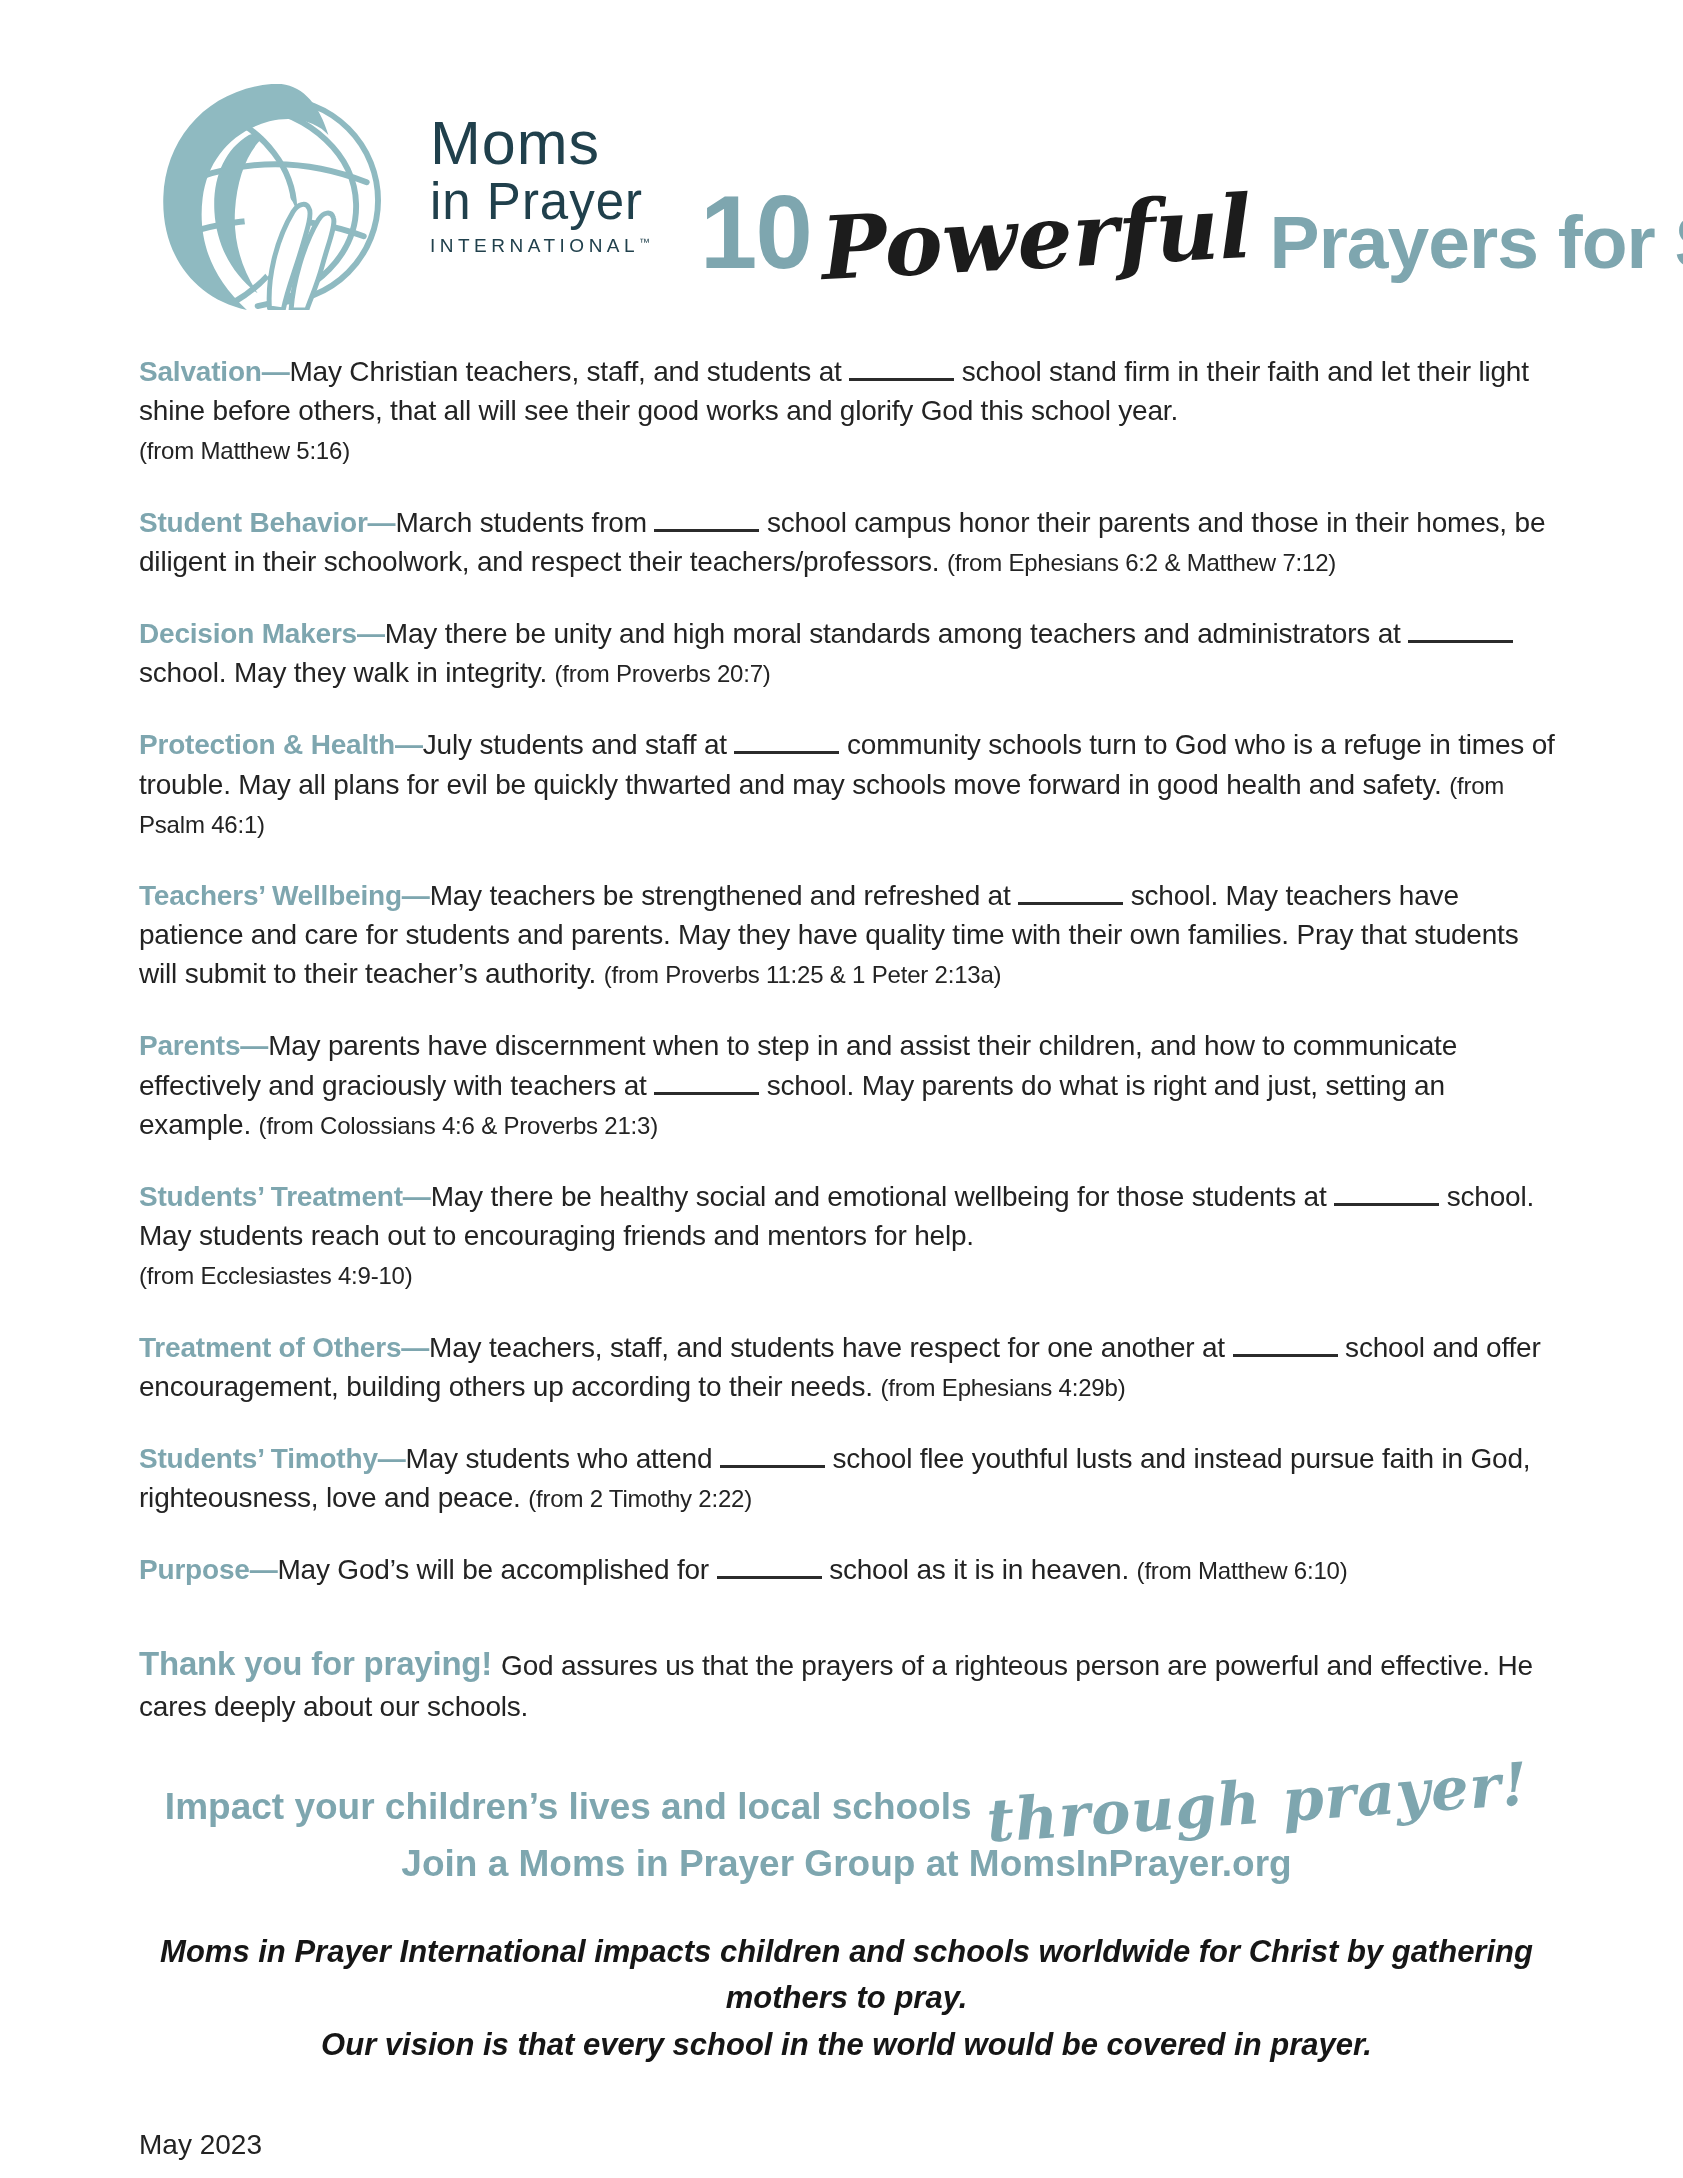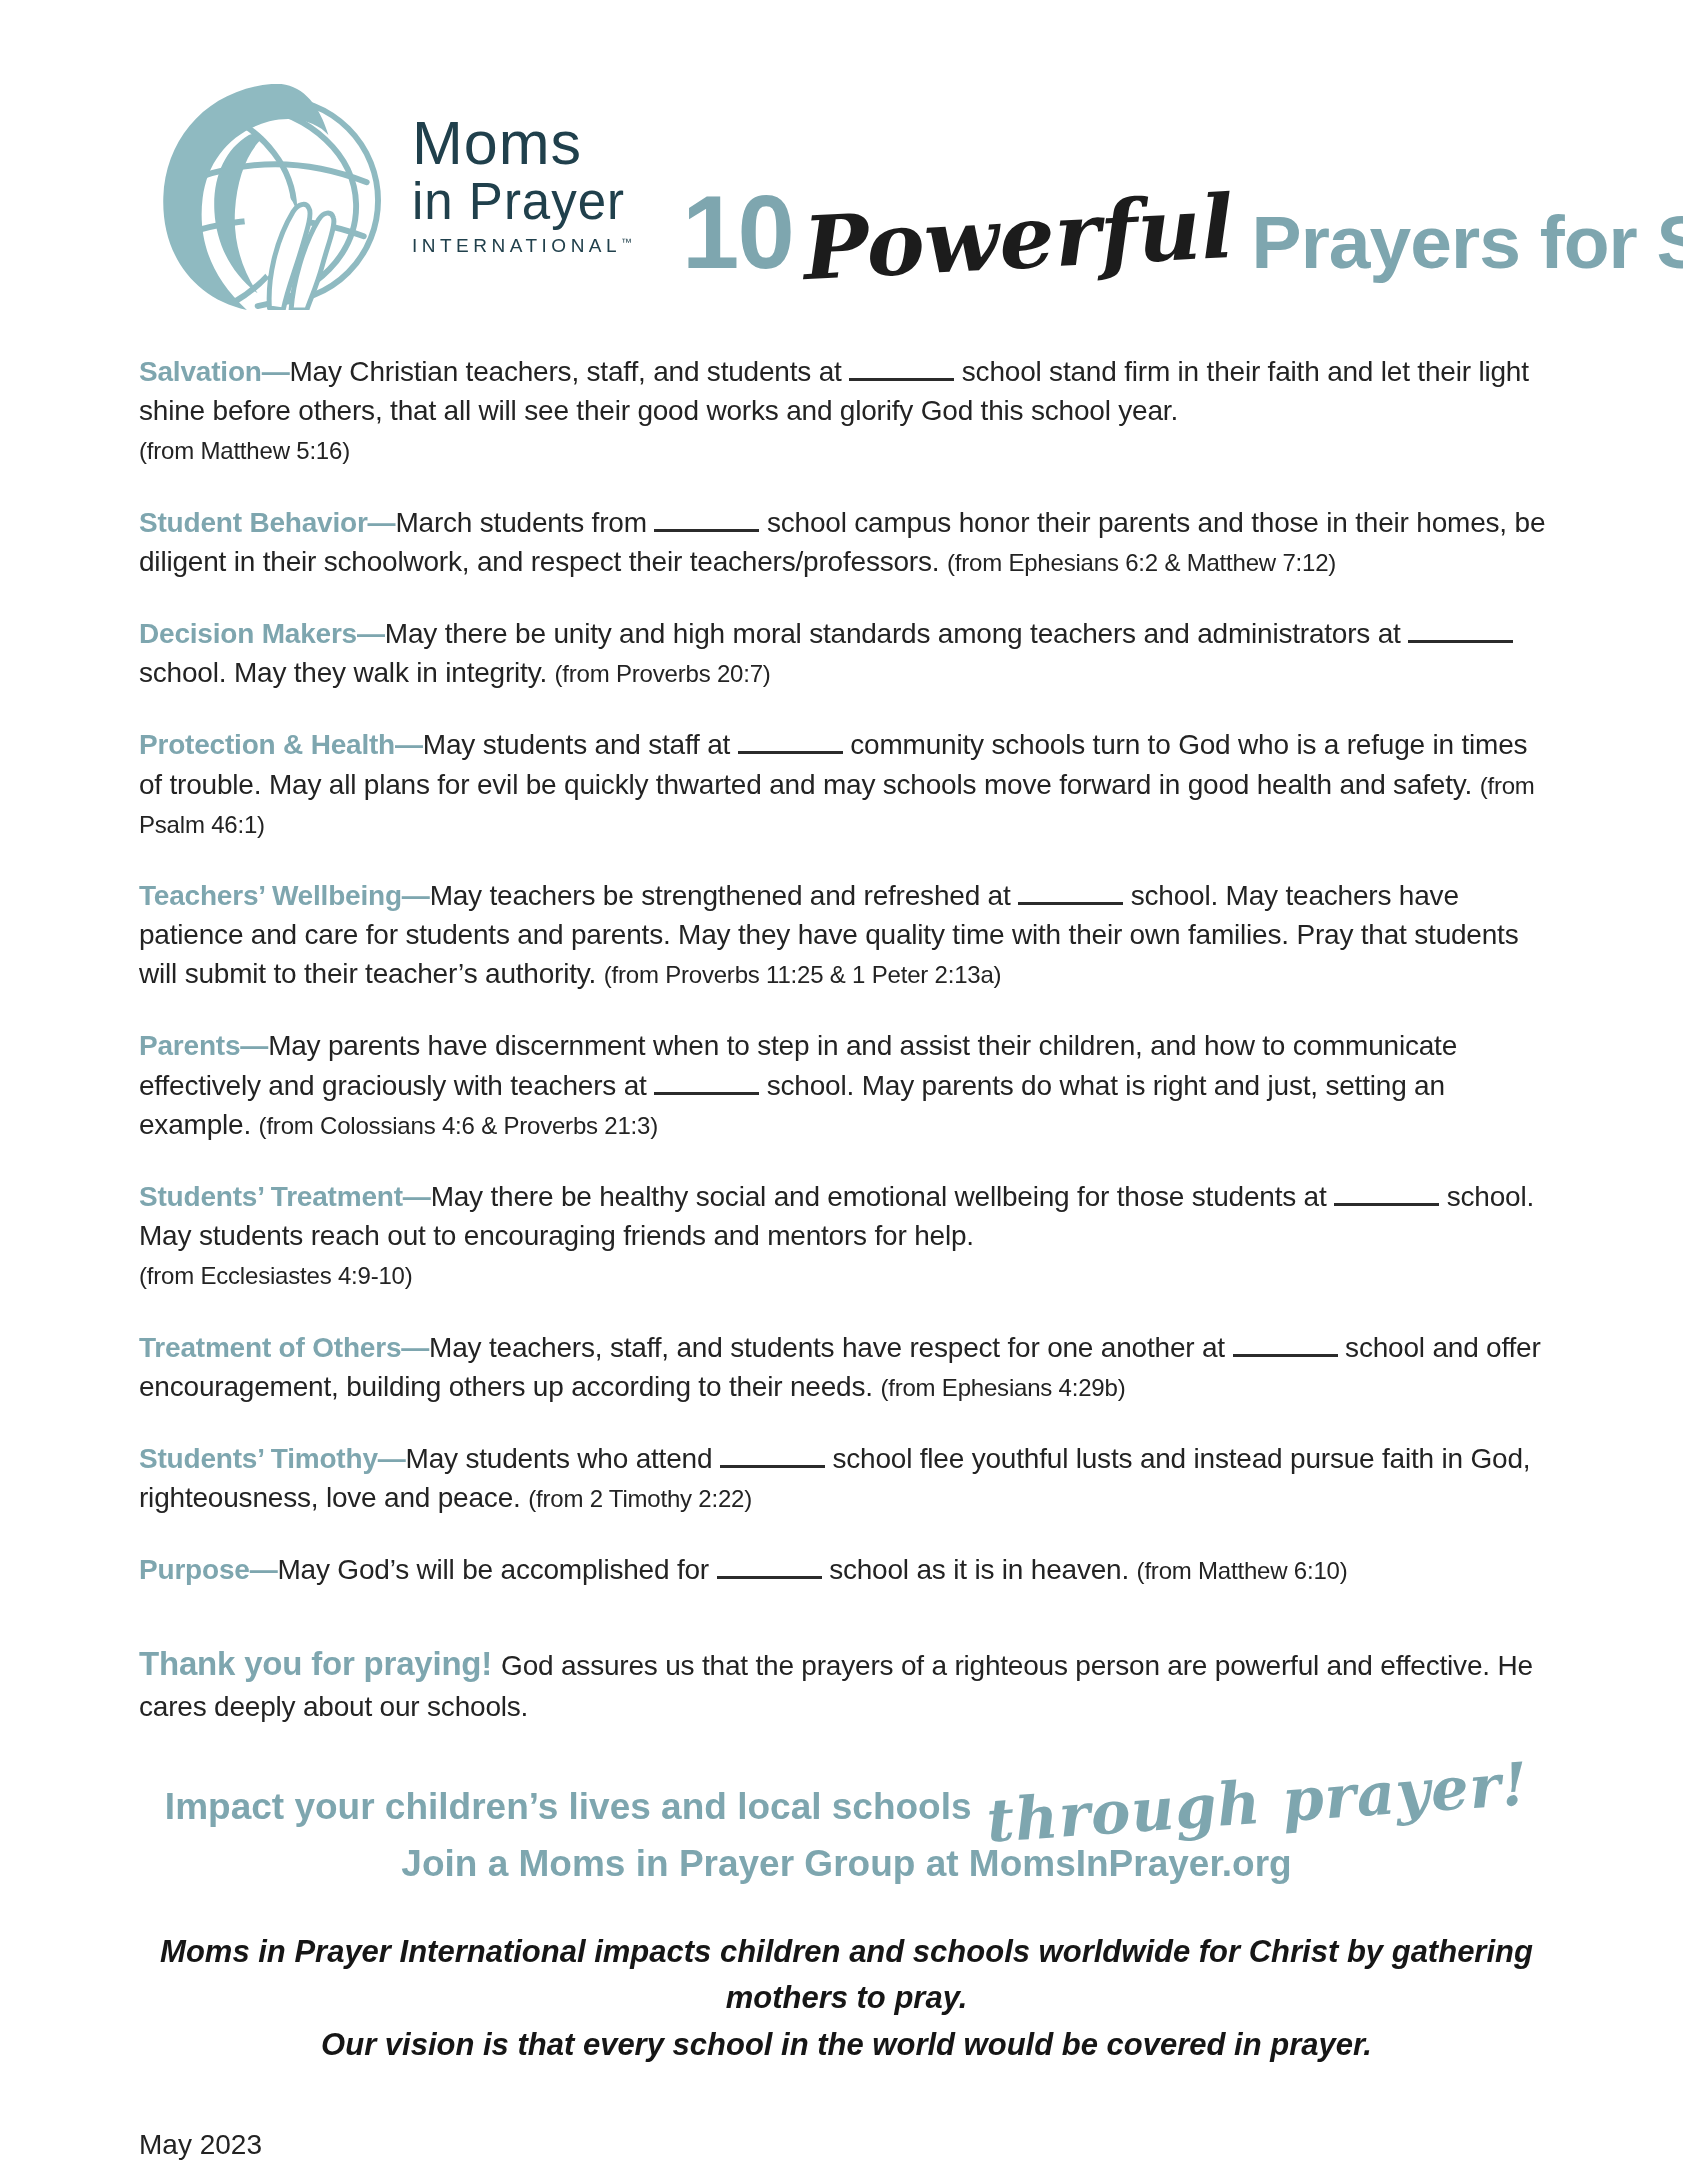--- a/index.html
+++ b/index.html
@@ -10,21 +10,21 @@
     margin:0 auto;
     background:#ffffff;
     font-family:"Liberation Sans", sans-serif;
     color:#232323;
     padding:84px 129px 0 139px;
     overflow:hidden;
   }
 
   
   .header { display:flex; align-items:flex-end; }
-  .logo { display:flex; align-items:center; gap:18px; }
+  .logo { display:flex; align-items:center; gap:36px; }
   .logo svg { width:255px; height:226px; display:block; }
   .wordmark { color:#20404C; line-height:1; padding-bottom:26px; }
   .wm1 { font-size:61px; letter-spacing:1px; }
   .wm2 { font-size:51px; margin-top:2px; letter-spacing:1px; }
   .wm3 { font-size:19px; letter-spacing:4.5px; margin-top:9px; }
   .wm3 .tm { font-size:11px; vertical-align:6px; letter-spacing:0; }
 
   .title { display:flex; align-items:baseline; margin-left:50px; padding-bottom:18px; font-weight:normal; white-space:nowrap; }
   .t-num { font-size:103px; font-weight:700; color:#7EA6AF; letter-spacing:-2px;margin-top:12px; }
   .t-script {
@@ -108,21 +108,21 @@
       <span class="t-num">10</span>
       <span class="t-script">Powerful</span>
       <span class="t-rest">Prayers for Schools</span>
     </h1>
   </header>
 
   <main class="sections" id="sections">
       <p class="section"><span class="heading">Salvation—</span><span class="txt">May Christian teachers, staff, and students at </span><span class="blank"></span><span class="txt"> school stand firm in their faith and let their light shine before others, that all will see their good works and glorify God this school year.</span><br><span class="cite">(from Matthew 5:16)</span></p>
       <p class="section"><span class="heading">Student Behavior—</span><span class="txt">March students from </span><span class="blank"></span><span class="txt"> school campus honor their parents and those in their homes, be diligent in their schoolwork, and respect their teachers/professors. </span><span class="cite">(from Ephesians 6:2 &amp; Matthew 7:12)</span></p>
       <p class="section"><span class="heading">Decision Makers—</span><span class="txt">May there be unity and high moral standards among teachers and administrators at </span><span class="blank"></span><span class="txt"> school. May they walk in integrity. </span><span class="cite">(from Proverbs 20:7)</span></p>
-      <p class="section"><span class="heading">Protection &amp; Health—</span><span class="txt">May students and staff at </span><span class="blank"></span><span class="txt"> community schools turn to God who is a refuge in times of trouble. May all plans for evil be quickly thwarted and may schools move forward in good health and safety. </span><span class="cite">(from Psalm 46:1)</span></p>
+      <p class="section"><span class="heading">Protection &amp; Health—</span><span class="txt">July students and staff at </span><span class="blank"></span><span class="txt"> community schools turn to God who is a refuge in times of trouble. May all plans for evil be quickly thwarted and may schools move forward in good health and safety. </span><span class="cite">(from Psalm 46:1)</span></p>
       <p class="section"><span class="heading">Teachers’ Wellbeing—</span><span class="txt">May teachers be strengthened and refreshed at </span><span class="blank"></span><span class="txt"> school. May teachers have patience and care for students and parents. May they have quality time with their own families. Pray that students will submit to their teacher’s authority. </span><span class="cite">(from Proverbs 11:25 &amp; 1 Peter 2:13a)</span></p>
       <p class="section"><span class="heading">Parents—</span><span class="txt">May parents have discernment when to step in and assist their children, and how to communicate effectively and graciously with teachers at </span><span class="blank"></span><span class="txt"> school. May parents do what is right and just, setting an example. </span><span class="cite">(from Colossians 4:6 &amp; Proverbs 21:3)</span></p>
       <p class="section"><span class="heading">Students’ Treatment—</span><span class="txt">May there be healthy social and emotional wellbeing for those students at </span><span class="blank"></span><span class="txt"> school. May students reach out to encouraging friends and mentors for help.</span><br><span class="cite">(from Ecclesiastes 4:9-10)</span></p>
       <p class="section"><span class="heading">Treatment of Others—</span><span class="txt">May teachers, staff, and students have respect for one another at </span><span class="blank"></span><span class="txt"> school and offer encouragement, building others up according to their needs. </span><span class="cite">(from Ephesians 4:29b)</span></p>
       <p class="section"><span class="heading">Students’ Timothy—</span><span class="txt">May students who attend </span><span class="blank"></span><span class="txt"> school flee youthful lusts and instead pursue faith in God, righteousness, love and peace. </span><span class="cite">(from 2 Timothy 2:22)</span></p>
       <p class="section"><span class="heading">Purpose—</span><span class="txt">May God’s will be accomplished for </span><span class="blank"></span><span class="txt"> school as it is in heaven. </span><span class="cite">(from Matthew 6:10)</span></p>
     </main>
 
   <p class="thanks"><span class="thanks-head">Thank you for praying! </span><span class="thanks-body">God assures us that the prayers of a righteous person are powerful and effective. He cares deeply about our schools.</span></p>
 

